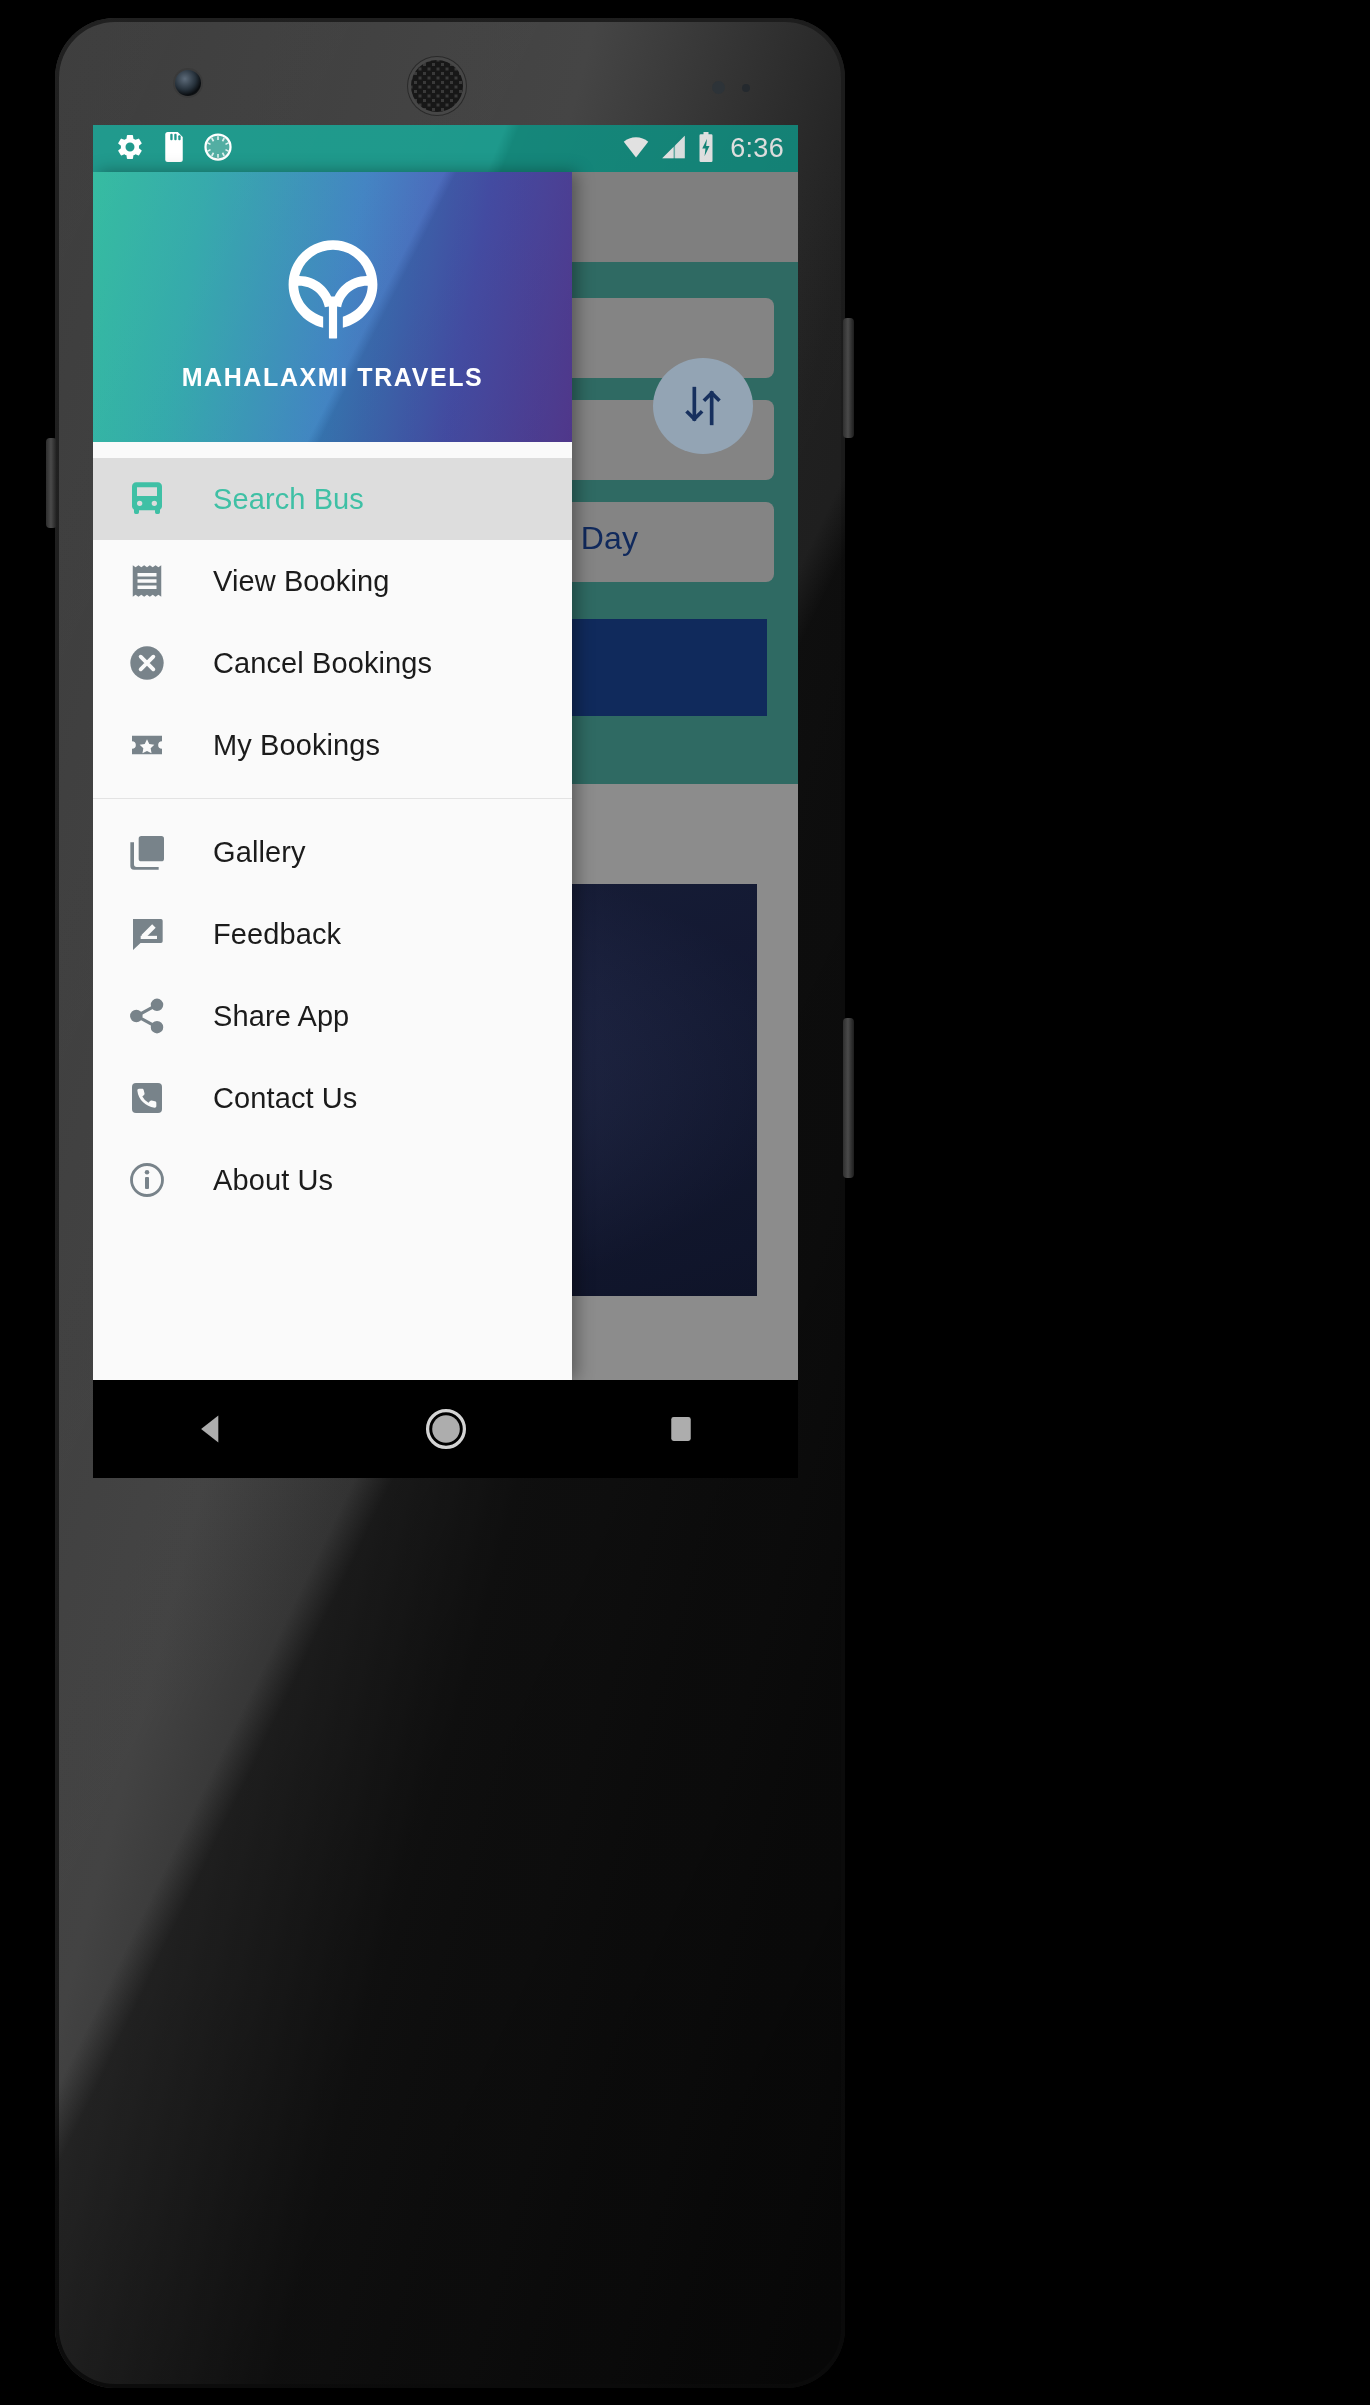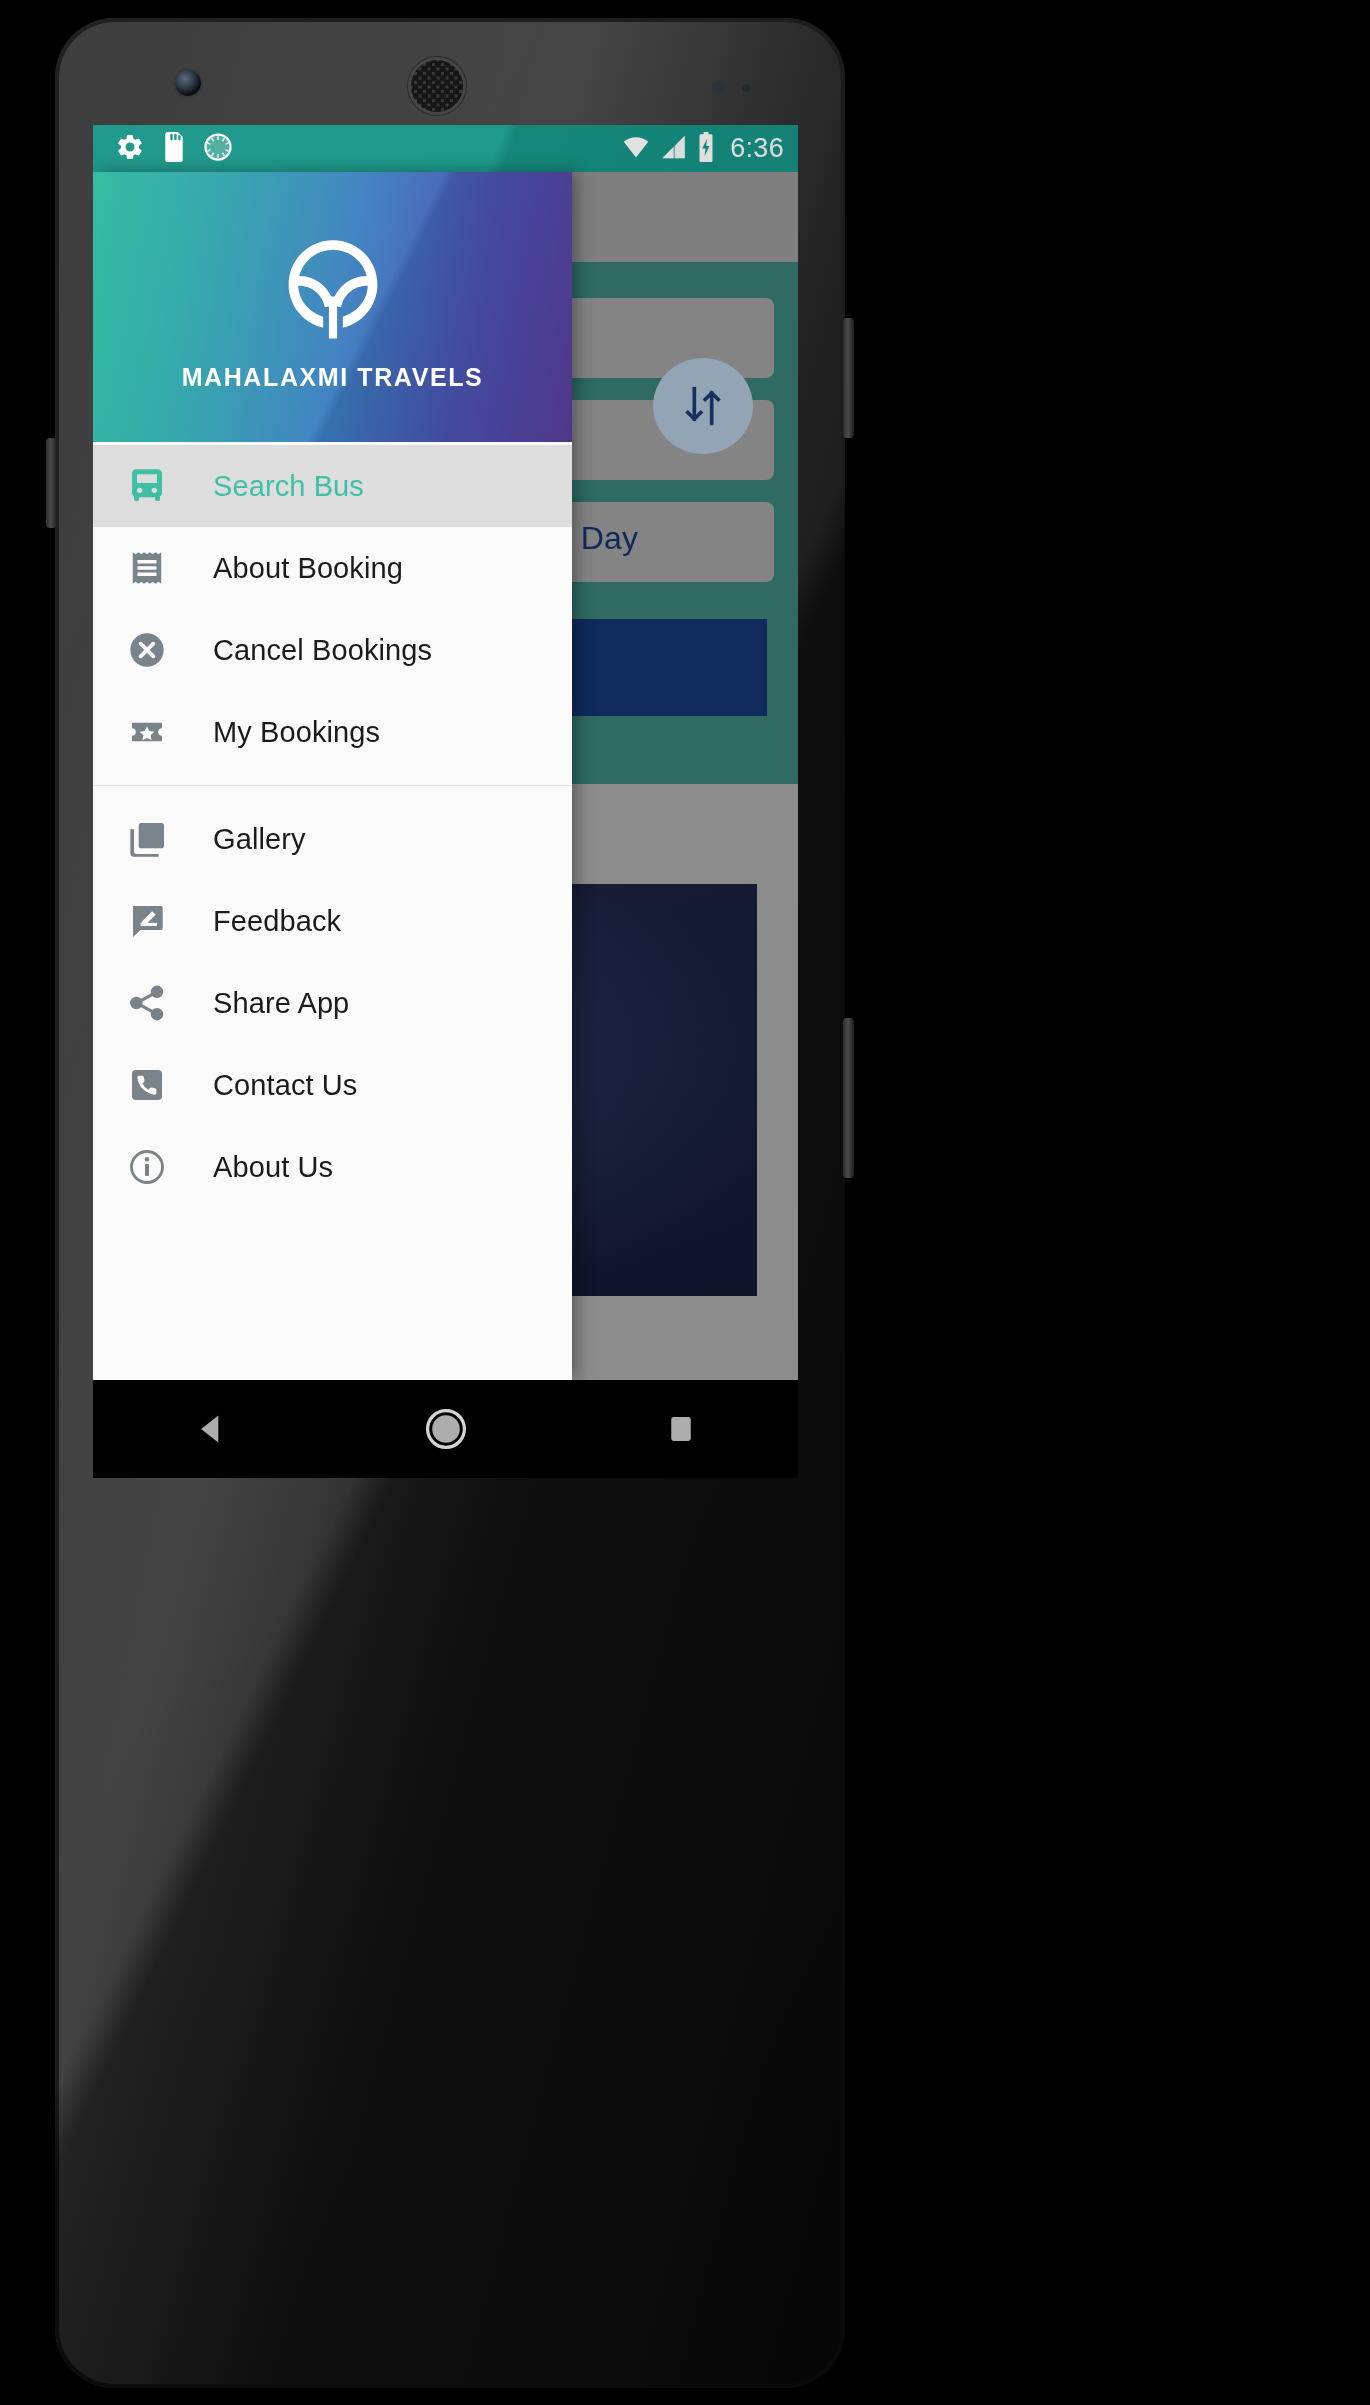--- a/index.html
+++ b/index.html
@@ -237,21 +237,21 @@
     margin-top: 6px;
     color: #ffffff;
     font-size: 25px;
     font-weight: 700;
     letter-spacing: 1.6px;
   }
 
   #drawer-menu {
     flex: 1;
     background: #fafafa;
-    padding-top: 3px;
+    padding-top: 16px;
   }
   .menu-group { padding: 0; }
   .menu-divider {
     height: 1px;
     background: #e3e3e3;
     margin: 12px 0 12px 0;
   }
   .menu-item {
     display: flex;
     align-items: center;
@@ -434,21 +434,21 @@
           </span>
           <span class="mi-label">Search Bus</span>
         </div>
 
         <div class="menu-item">
           <span class="mi-icon">
             <svg width="38" height="38" viewBox="0 0 24 24" fill="#78838a">
               <path d="M3 2l1.8 1.3L6.6 2l1.8 1.3L10.2 2 12 3.3 13.8 2l1.8 1.3L17.4 2l1.8 1.3L21 2v20l-1.8-1.3-1.8 1.3-1.8-1.3L13.8 22 12 20.7 10.2 22l-1.8-1.3L6.6 22l-1.8-1.3L3 22V2zm3 5v2.2h12V7H6zm0 3.9v2.2h12v-2.2H6zm0 3.9V17h12v-2.2H6z"></path>
             </svg>
           </span>
-          <span class="mi-label">About Booking</span>
+          <span class="mi-label">View Booking</span>
         </div>
 
         <div class="menu-item">
           <span class="mi-icon">
             <svg width="40" height="40" viewBox="0 0 24 24">
               <circle cx="12" cy="12" r="10" fill="#78838a"></circle>
               <path d="M8.2 8.2l7.6 7.6M15.8 8.2l-7.6 7.6" stroke="#fafafa" stroke-width="2.3" stroke-linecap="round"></path>
             </svg>
           </span>
           <span class="mi-label">Cancel Bookings</span>

